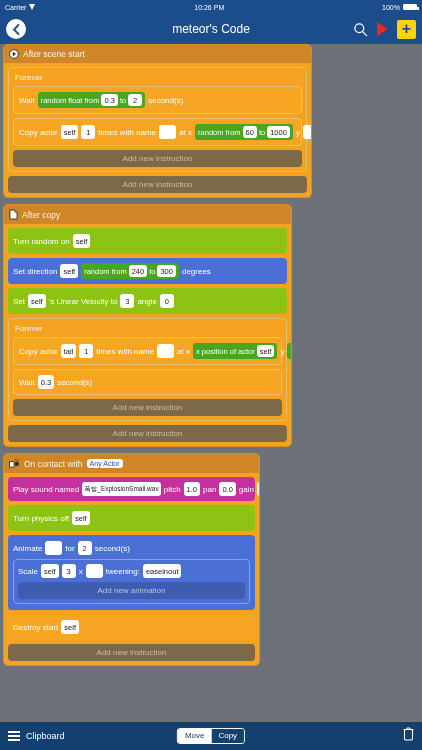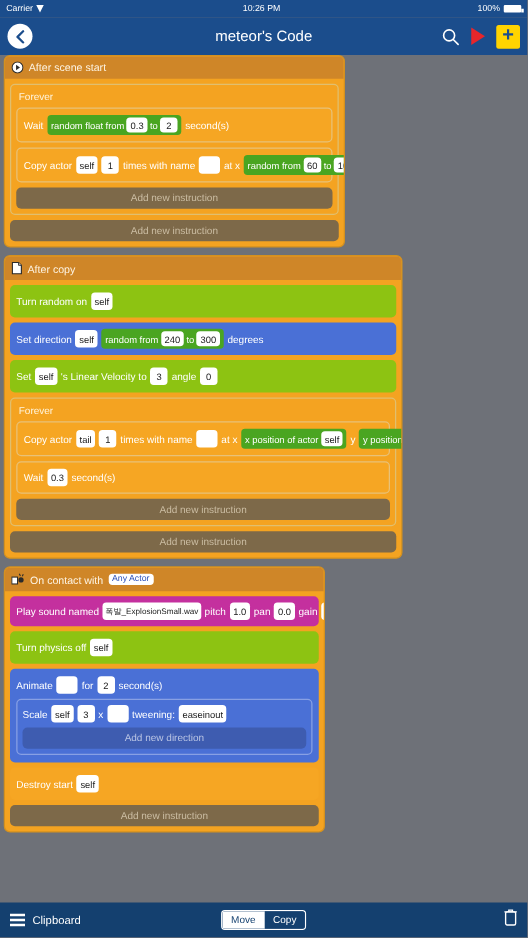--- a/index.html
+++ b/index.html
@@ -200,21 +200,21 @@
       </span>
       <span class="icon-btn">
         <span class="play-tri"></span>
       </span>
       <span class="add-btn">+</span>
     </div>
   </div>
 
   <div class="canvas">
 
-    <div class="rule" style="width:273px;">
+    <div class="rule" style="width:309px;">
       <div class="rule-header">
         <span class="hdr-icon">
           <svg width="10" height="10" viewBox="0 0 12 12">
             <circle cx="6" cy="6" r="5.2" fill="#ffffff" stroke="#2a2a2a" stroke-width="1"></circle>
             <path d="M4.6 3.4 L8.4 6 L4.6 8.6 Z" fill="#2a2a2a"></path>
           </svg>
         </span>
         <span>After scene start</span>
       </div>
       <div class="rule-body">
@@ -250,21 +250,21 @@
             <span class="field blank"></span>
           </div>
 
           <div class="add-strip">Add new instruction</div>
         </div>
 
         <div class="add-strip outer">Add new instruction</div>
       </div>
     </div>
 
-    <div class="rule" style="width:319px;">
+    <div class="rule" style="width:289px;">
       <div class="rule-header">
         <span class="hdr-icon">
           <svg width="9" height="11" viewBox="0 0 10 12">
             <path d="M1 1 H6.5 L9 3.5 V11 H1 Z" fill="#ffffff" stroke="#2a2a2a" stroke-width="1"></path>
             <path d="M6.5 1 V3.5 H9" fill="#cccccc" stroke="#2a2a2a" stroke-width="0.8"></path>
           </svg>
         </span>
         <span>After copy</span>
       </div>
       <div class="rule-body">
@@ -372,21 +372,21 @@
           <div class="anim-group">
             <div style="display:flex;align-items:center;gap:3px;font-size:8px;color:#fff;text-align:center;">
               <span class="txt">Scale</span>
               <span class="field">self</span>
               <span class="field">3</span>
               <span class="txt">x</span>
               <span class="field blank"></span>
               <span class="txt">tweening:</span>
               <span class="field">easeinout</span>
             </div>
-            <div class="add-anim">Add new direction</div>
+            <div class="add-anim">Add new animation</div>
           </div>
         </div>
 
         <div class="row orange" style="min-height:26px;">
           <span class="txt">Destroy start</span>
           <span class="field">self</span>
         </div>
 
         <div class="add-strip outer">Add new instruction</div>
       </div>

